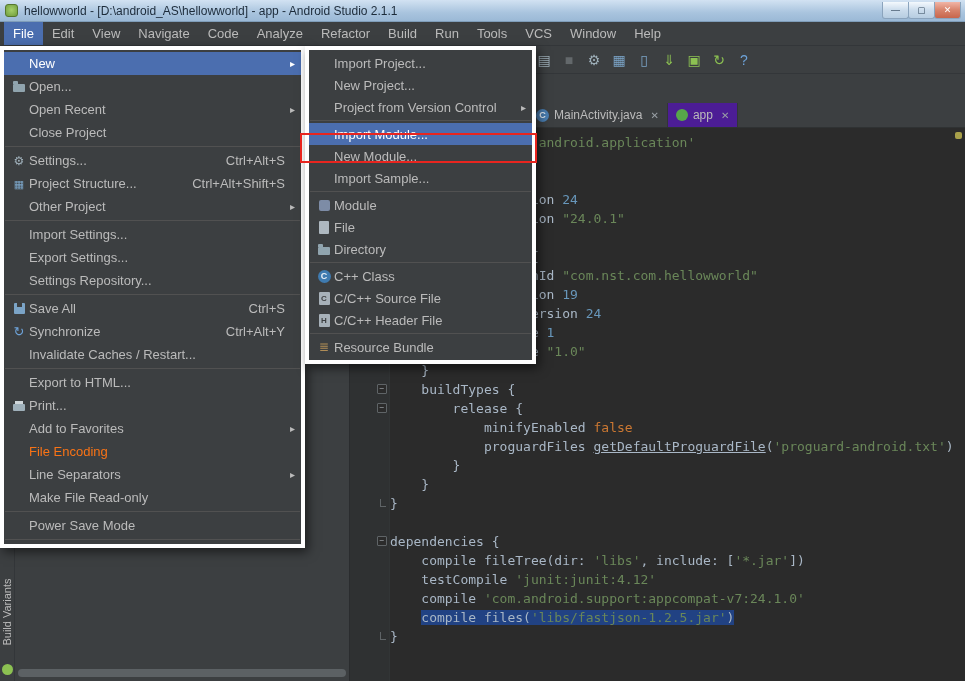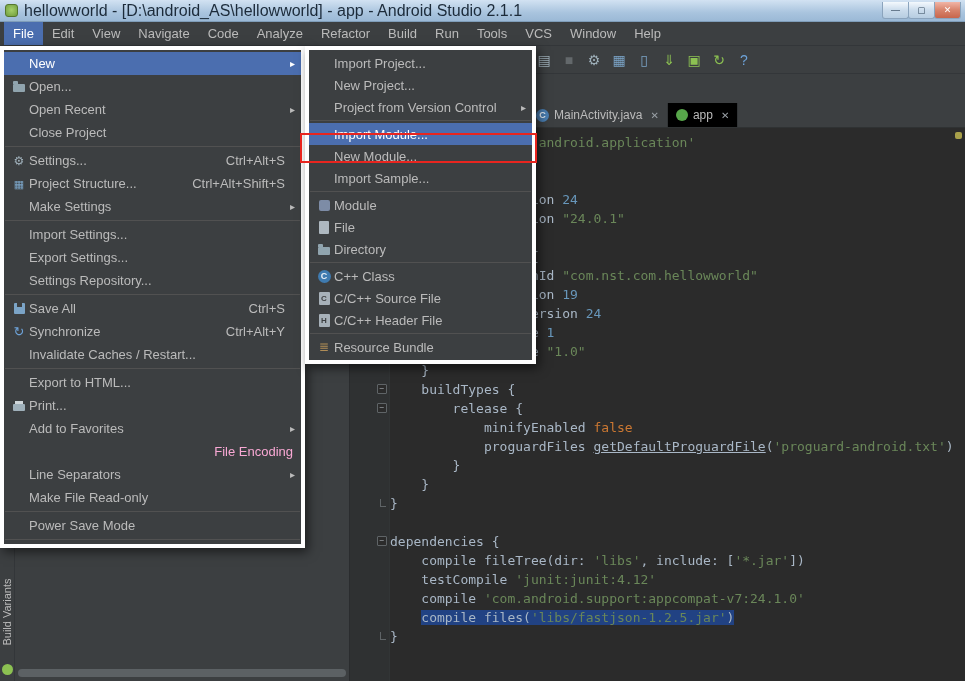--- a/index.html
+++ b/index.html
@@ -9,21 +9,21 @@
     background:var(--panel_bg); font-family:"Liberation Sans", sans-serif;
   }
   
   .titlebar {
     position:absolute; left:0; top:0; width:100%; height:22px;
     background:linear-gradient(#d2e2f2,#a9c4de 60%,#9bb9d6);
     border-bottom:1px solid #7f9db9; display:flex; align-items:center;
   }
   .win-logo { width:13px; height:13px; border-radius:3px; margin:0 6px 0 5px;
     background:radial-gradient(circle at 50% 45%, #a6d06a, #6f9c3c); border:1px solid #55772e; }
-  .win-title { font-size:16px; color:#1c2b3a; white-space:nowrap; }
+  .win-title { font-size:12px; color:#1c2b3a; white-space:nowrap; }
   .win-btns { margin-left:auto; display:flex; padding-right:4px; }
   .win-btn { width:27px; height:17px; margin-left:-1px; border:1px solid #8ba4bd; border-top:none;
     border-radius:0 0 3px 3px; font-size:9px; color:#32465a;
     display:flex; align-items:center; justify-content:center;
     background:linear-gradient(#f4f9fd,#cbdcec 50%,#b7cde1); }
   .win-btn.close-button { background:linear-gradient(#f1b5a6,#d8846c 50%,#c7664c); color:#fff; }
   
   .menubar { position:absolute; left:0; top:22px; width:100%; height:24px;
     background:var(--panel_bg); border-bottom:1px solid #333639;
     display:flex; align-items:stretch; padding-left:4px; font-size:13px; color:var(--menu_text); }
@@ -44,21 +44,21 @@
   .bv-icon { position:absolute; left:2px; bottom:6px; width:11px; height:11px;
     border-radius:50%; background:#8cc152; }
   .panel-hscroll { position:absolute; left:18px; top:669px; width:328px; height:8px;
     border-radius:4px; background:#5c6164; }
   
   .editor { position:absolute; left:350px; top:74px; right:0; bottom:0; background:var(--panel_bg); }
   .tabbar { position:absolute; left:0; top:29px; right:0; height:25px;
     display:flex; padding-left:178px; background:var(--panel_bg); border-bottom:1px solid #2f3233; }
   .tab { display:flex; align-items:center; gap:5px; padding:0 8px; font-size:12px;
     color:#bbbbbb; background:#3c3f41; border-right:1px solid #323537; white-space:nowrap; }
-  .tab.selected { background:#000000; }
+  .tab.selected { background:#4c1d95; }
   .tab-close { color:#9aa0a6; font-size:10px; margin-left:3px; }
   .tab-icon { display:inline-block; }
   .tab-icon.class { width:13px; height:13px; border-radius:50%; background:#497db0;
     color:#e8f0f8; font-size:9px; font-weight:bold; line-height:13px; text-align:center; }
   .tab-icon.gradle { width:12px; height:12px; border-radius:50%; background:#57a64a; }
   .code { position:absolute; left:0; top:54px; right:0; bottom:0; background:var(--editor_bg);
     font-family:"DejaVu Sans Mono","Liberation Mono",monospace; font-size:13px; line-height:19px;
     color:var(--default_text); overflow:hidden; }
   .gutter { position:absolute; left:0; top:0; width:40px; bottom:0; background:#2f3132; border-right:1px solid #323536; }
   .fold { position:absolute; left:27px; width:10px; height:10px; border:1px solid #5f6467;
@@ -76,21 +76,21 @@
   .cl .sel { background:var(--editor_selection); }
   .inspect { position:absolute; right:3px; top:4px; width:7px; height:7px; background:#a8a04a; border-radius:2px; }
   
   .popup { position:absolute; background:#3c3f41; border:4px solid #ffffff; padding:2px 0;
     box-shadow:3px 4px 10px rgba(0,0,0,.55); font-size:13px; color:var(--menu_text); }
   #file-menu { left:0; top:46px; width:305px; z-index:50; }
   #new-submenu { left:305px; top:46px; width:231px; z-index:51; }
   .popup-item { height:23px; display:flex; align-items:center; padding:0 8px 0 5px; position:relative; }
   #new-submenu .popup-item { height:22px; }
   .popup-item.selected { background:var(--accent_selection); color:#fff; }
-  .popup-item.disabled { color:#f9a8d4;justify-content:flex-end; }
+  .popup-item.disabled { color:#f97316; }
   .pi-icon { flex:0 0 20px; width:20px; display:flex; align-items:center; justify-content:center; }
   .pi-label { white-space:nowrap; }
   .pi-short { margin-left:auto; padding-left:18px; padding-right:8px; }
   .pi-arrow { position:absolute; right:6px; font-size:10px; }
   .popup-sep { height:1px; margin:2px 1px; background:#515151; }
   
   .ic { display:inline-block; text-align:center; }
   .ic-folder, .ic-directory { position:relative; width:12px; height:8px; background:#90a4ae; border-radius:1px; margin-top:3px; }
   .ic-folder::before, .ic-directory::before { content:""; position:absolute; top:-3px; left:0; width:5px; height:3px;
     background:#90a4ae; border-radius:1px 1px 0 0; }
@@ -223,21 +223,21 @@
       </div>
       <div class="popup-item">
         <span class="pi-icon">
           <span class="ic ic-structure">▦</span>
         </span>
         <span class="pi-label">Project Structure...</span>
         <span class="pi-short">Ctrl+Alt+Shift+S</span>
       </div>
       <div class="popup-item">
         <span class="pi-icon"></span>
-        <span class="pi-label">Make Settings</span>
+        <span class="pi-label">Other Project</span>
         <span class="pi-arrow">▸</span>
       </div>
       <div class="popup-sep"></div>
       <div class="popup-item">
         <span class="pi-icon"></span>
         <span class="pi-label">Import Settings...</span>
       </div>
       <div class="popup-item">
         <span class="pi-icon"></span>
         <span class="pi-label">Export Settings...</span>

